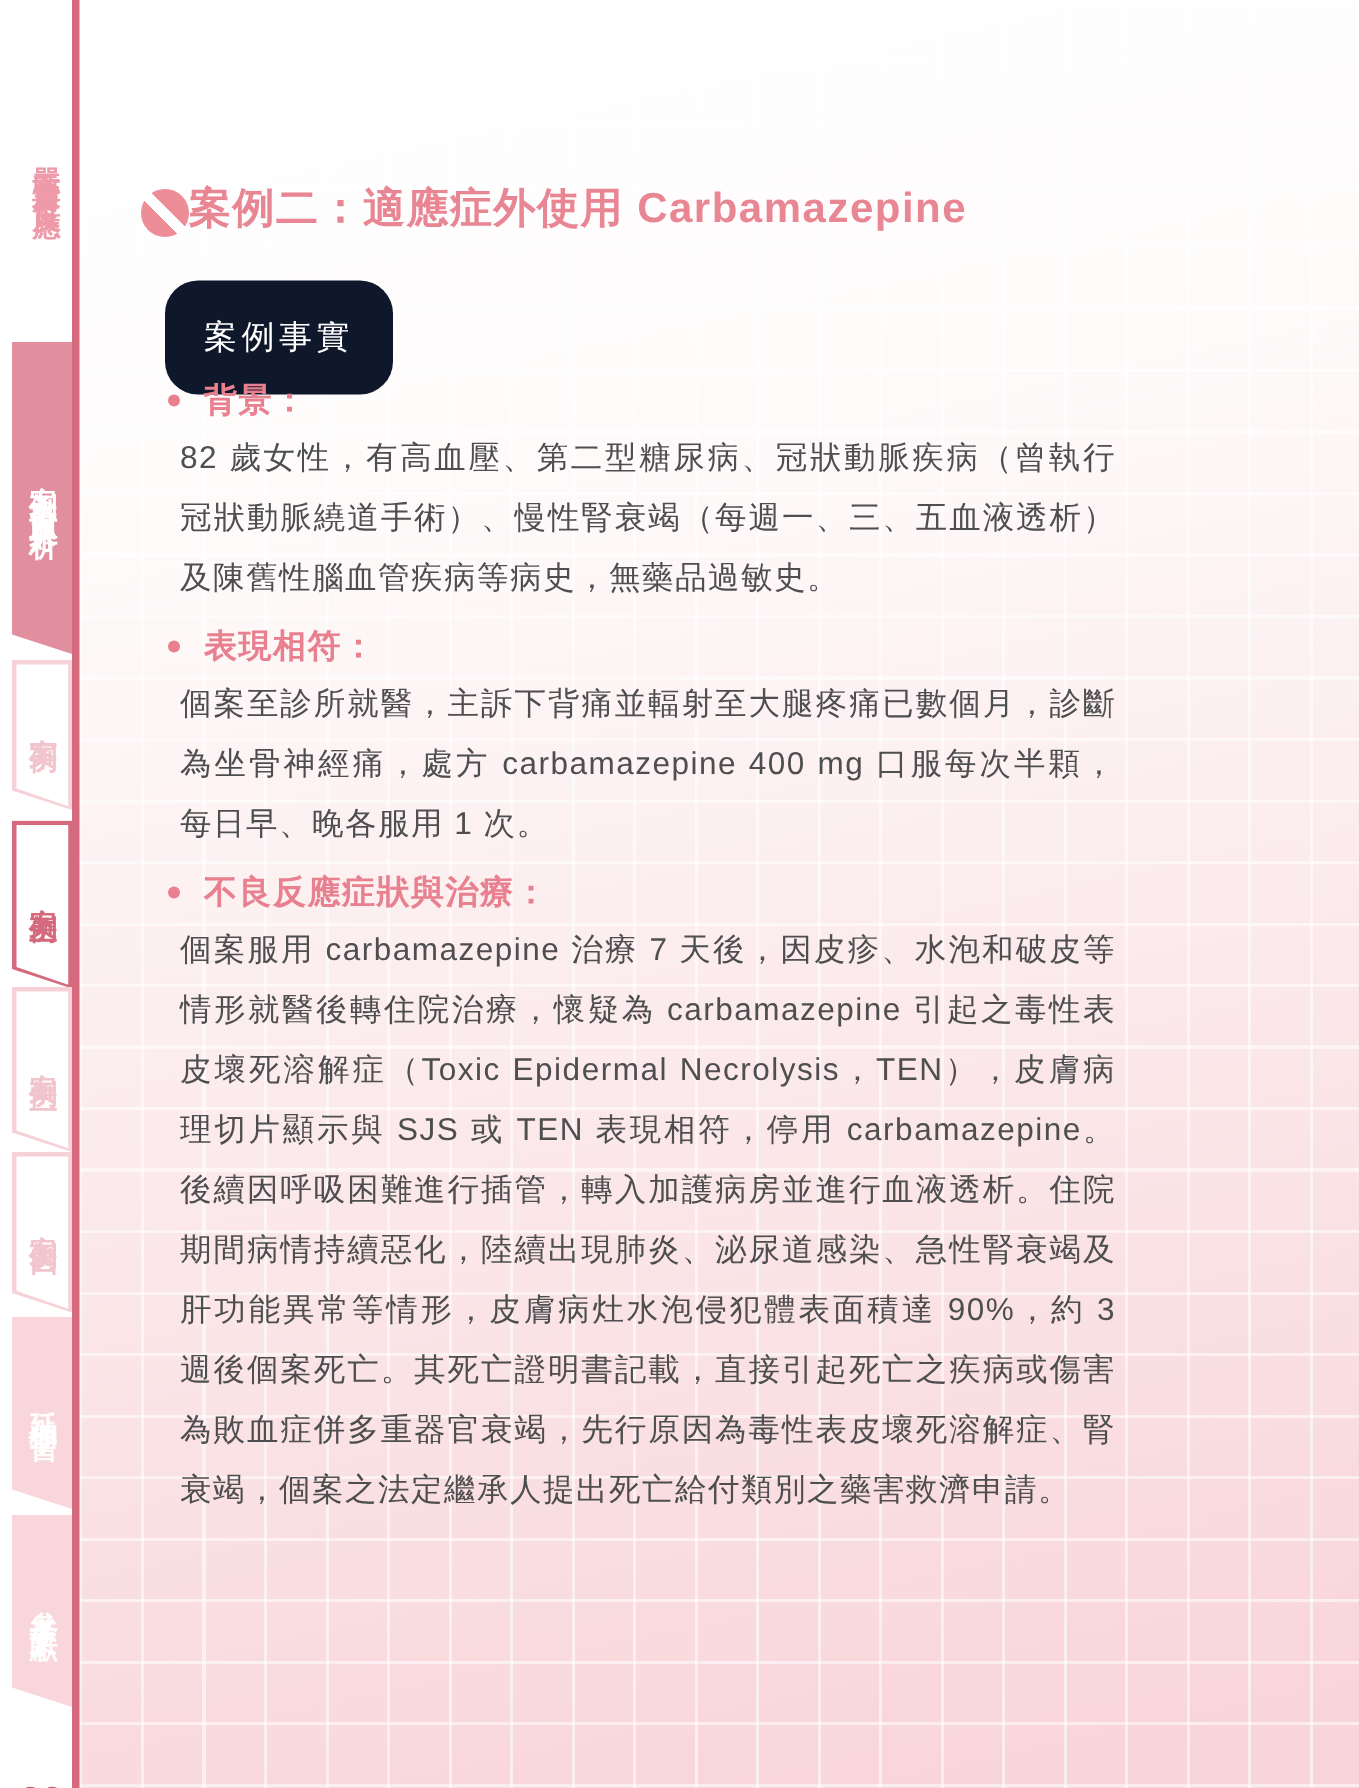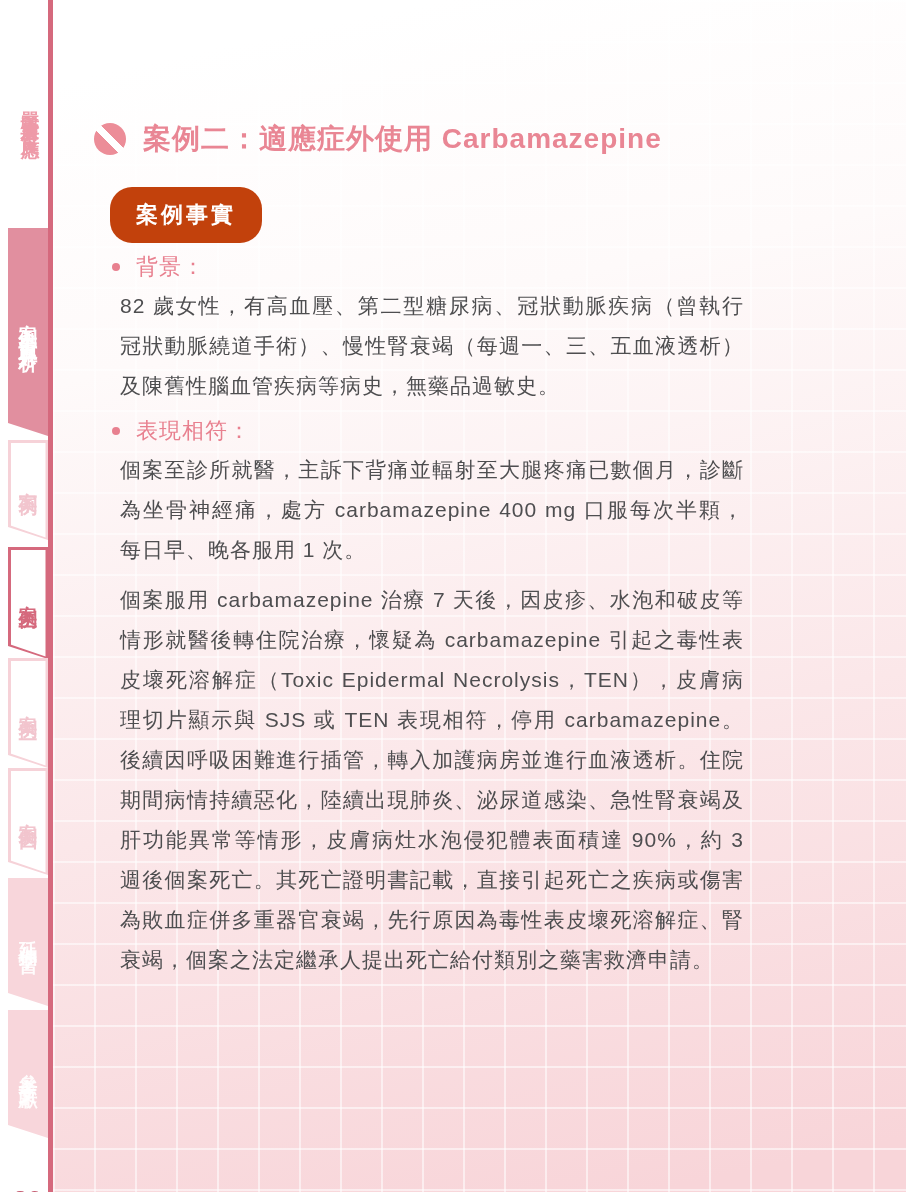--- a/index.html
+++ b/index.html
@@ -60,40 +60,40 @@
   .tab-bottom2{top:1010px;height:128px;}
   .tab-filled .tab-shape{background:#f8d6db;}
   .tab-filled .tab-label{color:rgba(255,255,255,.92);}
   .page-number{
     position:absolute;left:13px;top:1140px;z-index:7;
     color:#c55b70;font-size:26px;font-weight:bold;margin-top:45px;
   }
 
   
   .title-row{
-    position:absolute;left:94px;top:120px;display:flex;align-items:center;gap:17px;
+    position:absolute;left:94px;top:120px;display:flex;align-items:flex-end;
   }
   .pill-icon{
     width:32px;height:32px;border-radius:50%;
     background:linear-gradient(45deg,#ec8d98 0 41%,#ffffff 41% 57%,#ec8d98 57% 100%);
   }
   .page-title{
     color:#e98694;font-size:28px;font-weight:bold;letter-spacing:1px;white-space:nowrap;
   }
   .badge{
     position:absolute;left:110px;top:187px;
-    background:#c2410c;color:#ffffff;
-    font-size:22px;font-weight:bold;letter-spacing:3px;
-    padding:13px 26px;border-radius:22px;
+    background:#0f172a;color:#ffffff;
+    font-size:22px;font-weight:normal;letter-spacing:3px;
+    padding:23px 26px;border-radius:22px;
   }
   .sections{position:absolute;left:112px;top:252px;width:648px;}
   .section{margin-bottom:10px;}
   .section-heading{
     display:flex;align-items:center;gap:16px;
-    color:#e8808f;font-size:22px;font-weight:normal;letter-spacing:1px;
+    color:#e8808f;font-size:22px;font-weight:bold;letter-spacing:1px;
     margin-bottom:4px;
   }
   .bullet-dot{width:8px;height:8px;border-radius:50%;background:#e8808f;flex:0 0 auto;}
   .section-body{
     margin-left:8px;width:624px;
     color:#4e4e50;font-size:21px;line-height:40px;letter-spacing:1px;
     text-align:justify;
   }
 </style>
 </head>
@@ -165,16 +165,20 @@
 
   <div class="section">
     <div class="section-heading">
       <span class="bullet-dot"></span>
       <span>表現相符：</span>
     </div>
     <div class="section-body">個案至診所就醫，主訴下背痛並輻射至大腿疼痛已數個月，診斷為坐骨神經痛，處方 carbamazepine 400 mg 口服每次半顆，每日早、晚各服用 1 次。</div>
   </div>
 
   <div class="section">
+    <div class="section-heading">
+      <span class="bullet-dot"></span>
+      <span>不良反應症狀與治療：</span>
+    </div>
     <div class="section-body">個案服用 carbamazepine 治療 7 天後，因皮疹、水泡和破皮等情形就醫後轉住院治療，懷疑為 carbamazepine 引起之毒性表皮壞死溶解症（Toxic Epidermal Necrolysis，TEN），皮膚病理切片顯示與 SJS 或 TEN 表現相符，停用 carbamazepine。後續因呼吸困難進行插管，轉入加護病房並進行血液透析。住院期間病情持續惡化，陸續出現肺炎、泌尿道感染、急性腎衰竭及肝功能異常等情形，皮膚病灶水泡侵犯體表面積達 90%，約 3 週後個案死亡。其死亡證明書記載，直接引起死亡之疾病或傷害為敗血症併多重器官衰竭，先行原因為毒性表皮壞死溶解症、腎衰竭，個案之法定繼承人提出死亡給付類別之藥害救濟申請。</div>
   </div>
 
 </div>
 
 </body></html>

